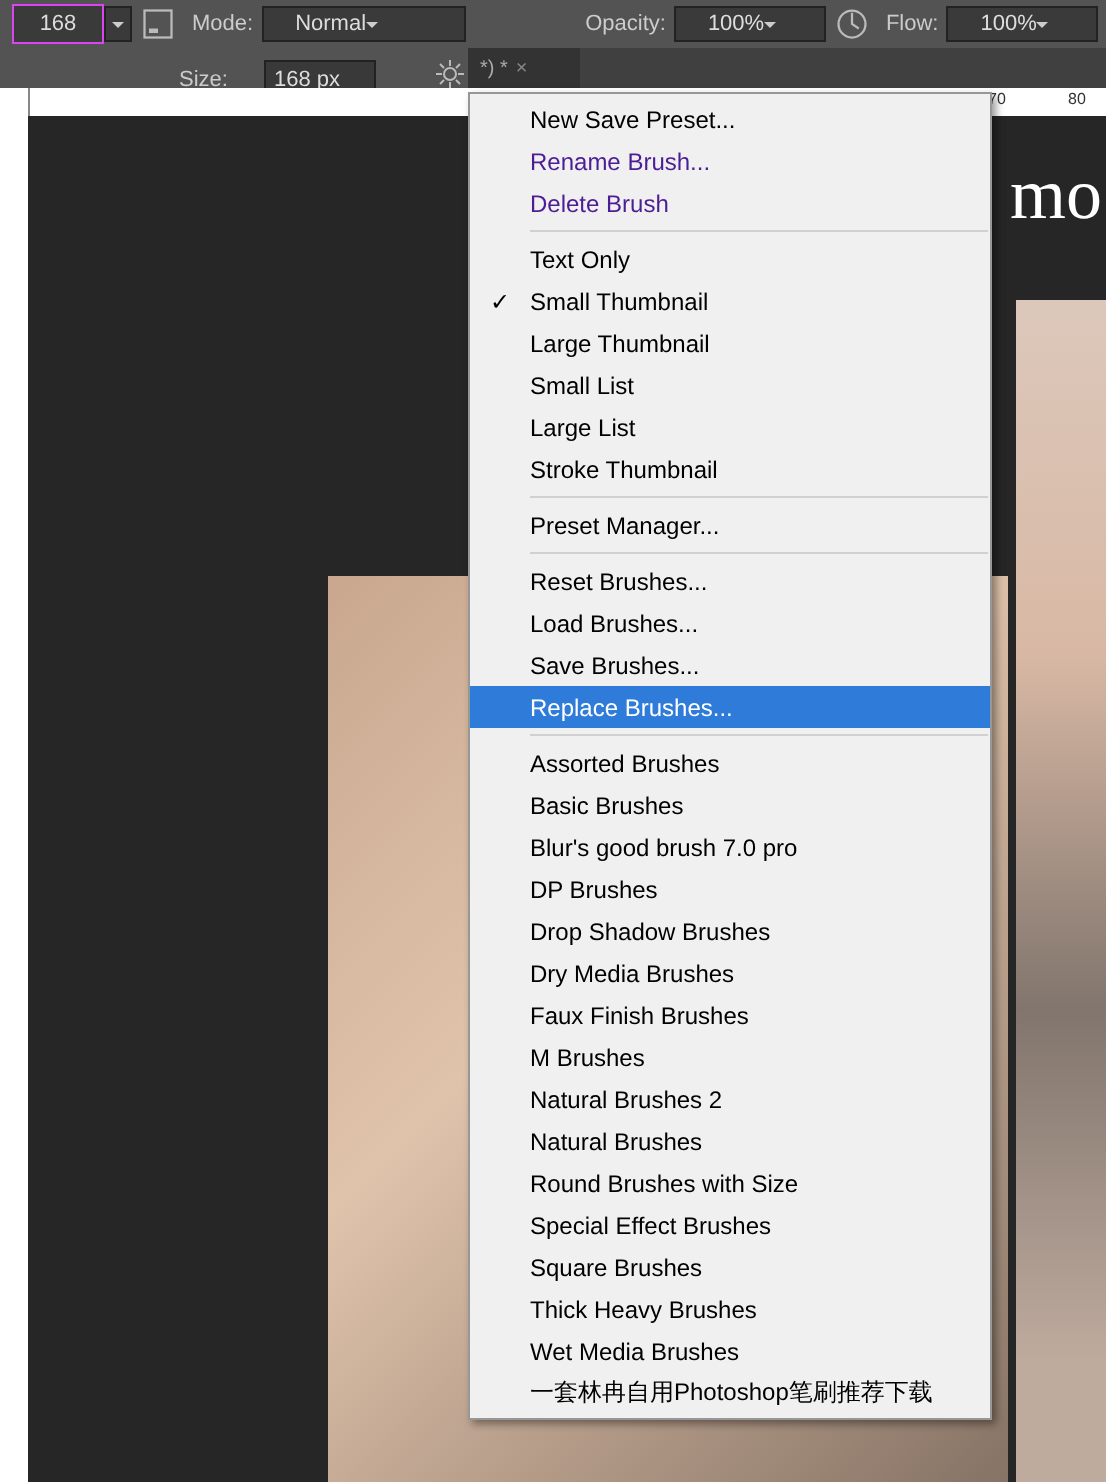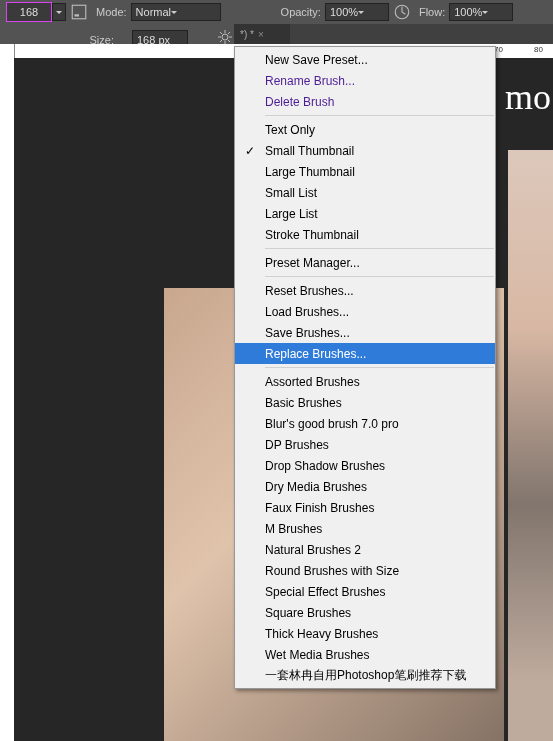--- a/index.html
+++ b/index.html
@@ -1,21 +1,21 @@
 <!DOCTYPE html>
 <html><head>
 <meta charset="utf-8">
 <style>
   html,body{margin:0;padding:0;width:553px;height:741px;overflow:hidden;background:#000;font-family:"Segoe UI",Tahoma,sans-serif;font-size:11px;color:#ddd;position:relative}
   .topbar{position:absolute;left:0;top:0;right:0;height:24px;background:#535353;display:flex;align-items:center;overflow:hidden}
   .tb-field{width:40px;height:16px;background:#3a3a3a;color:#ddd;border:1px solid #d946ef;text-align:center;margin-left:6px;font-size:11px}
   .tb-icon{width:18px;height:18px;margin-left:4px;display:flex;align-items:center;justify-content:center}
   .tb-label{margin-left:8px;color:#ccc}
   .tb-btn{width:12px;height:16px;background:#3a3a3a;border:1px solid #222;display:flex;align-items:center;justify-content:center;margin-left:0}
-  .tb-sel{height:16px;background:#3a3a3a;border:1px solid #222;margin-left:4px;color:#ddd;display:flex;align-items:center;padding:0 14px 0 4px;position:relative}
+  .tb-sel{height:16px;background:#3a3a3a;border:1px solid #222;margin-left:4px;color:#ddd;display:flex;align-items:center;padding:0 14px 0 16px;position:relative}
   .tb-sel:after,.tb-btn:after{content:"";border:3px solid transparent;border-top-color:#ccc;margin-top:3px}
   .brushpanel{position:absolute;left:0;top:24px;width:240px;height:234px;background:#535353;border-right:1px solid #222;border-bottom:1px solid #222}
   .bp-row{display:flex;align-items:center;margin:6px 0 0 2px}
   .bp-preview{position:absolute;left:0;top:48px;width:48px;height:48px;background:#444;border:1px solid #666;display:flex;align-items:center;justify-content:center}
   .cross{width:42px;height:42px;border:1px solid #888;border-radius:50%;position:relative}
   .cross:before,.cross:after{content:"";position:absolute;background:#888}
   .cross:before{left:50%;top:0;bottom:0;width:1px}
   .cross:after{top:50%;left:0;right:0;height:1px}
   .bp-label{width:56px;text-align:right;color:#ccc}
   .bp-field{width:48px;height:16px;background:#393939;border:1px solid #222;color:#ddd;text-align:left;padding-left:4px;font-size:11px}
@@ -259,19 +259,20 @@
     <div class="sep"></div>
     <div class="item">Assorted Brushes</div>
     <div class="item">Basic Brushes</div>
     <div class="item">Blur's good brush 7.0 pro</div>
     <div class="item">DP Brushes</div>
     <div class="item">Drop Shadow Brushes</div>
     <div class="item">Dry Media Brushes</div>
     <div class="item">Faux Finish Brushes</div>
     <div class="item">M Brushes</div>
     <div class="item">Natural Brushes 2</div>
+    <div class="item">Natural Brushes</div>
     <div class="item">Round Brushes with Size</div>
     <div class="item">Special Effect Brushes</div>
     <div class="item">Square Brushes</div>
     <div class="item">Thick Heavy Brushes</div>
     <div class="item">Wet Media Brushes</div>
     <div class="item">一套林冉自用Photoshop笔刷推荐下载</div>
   </div>
 
 </body></html>

